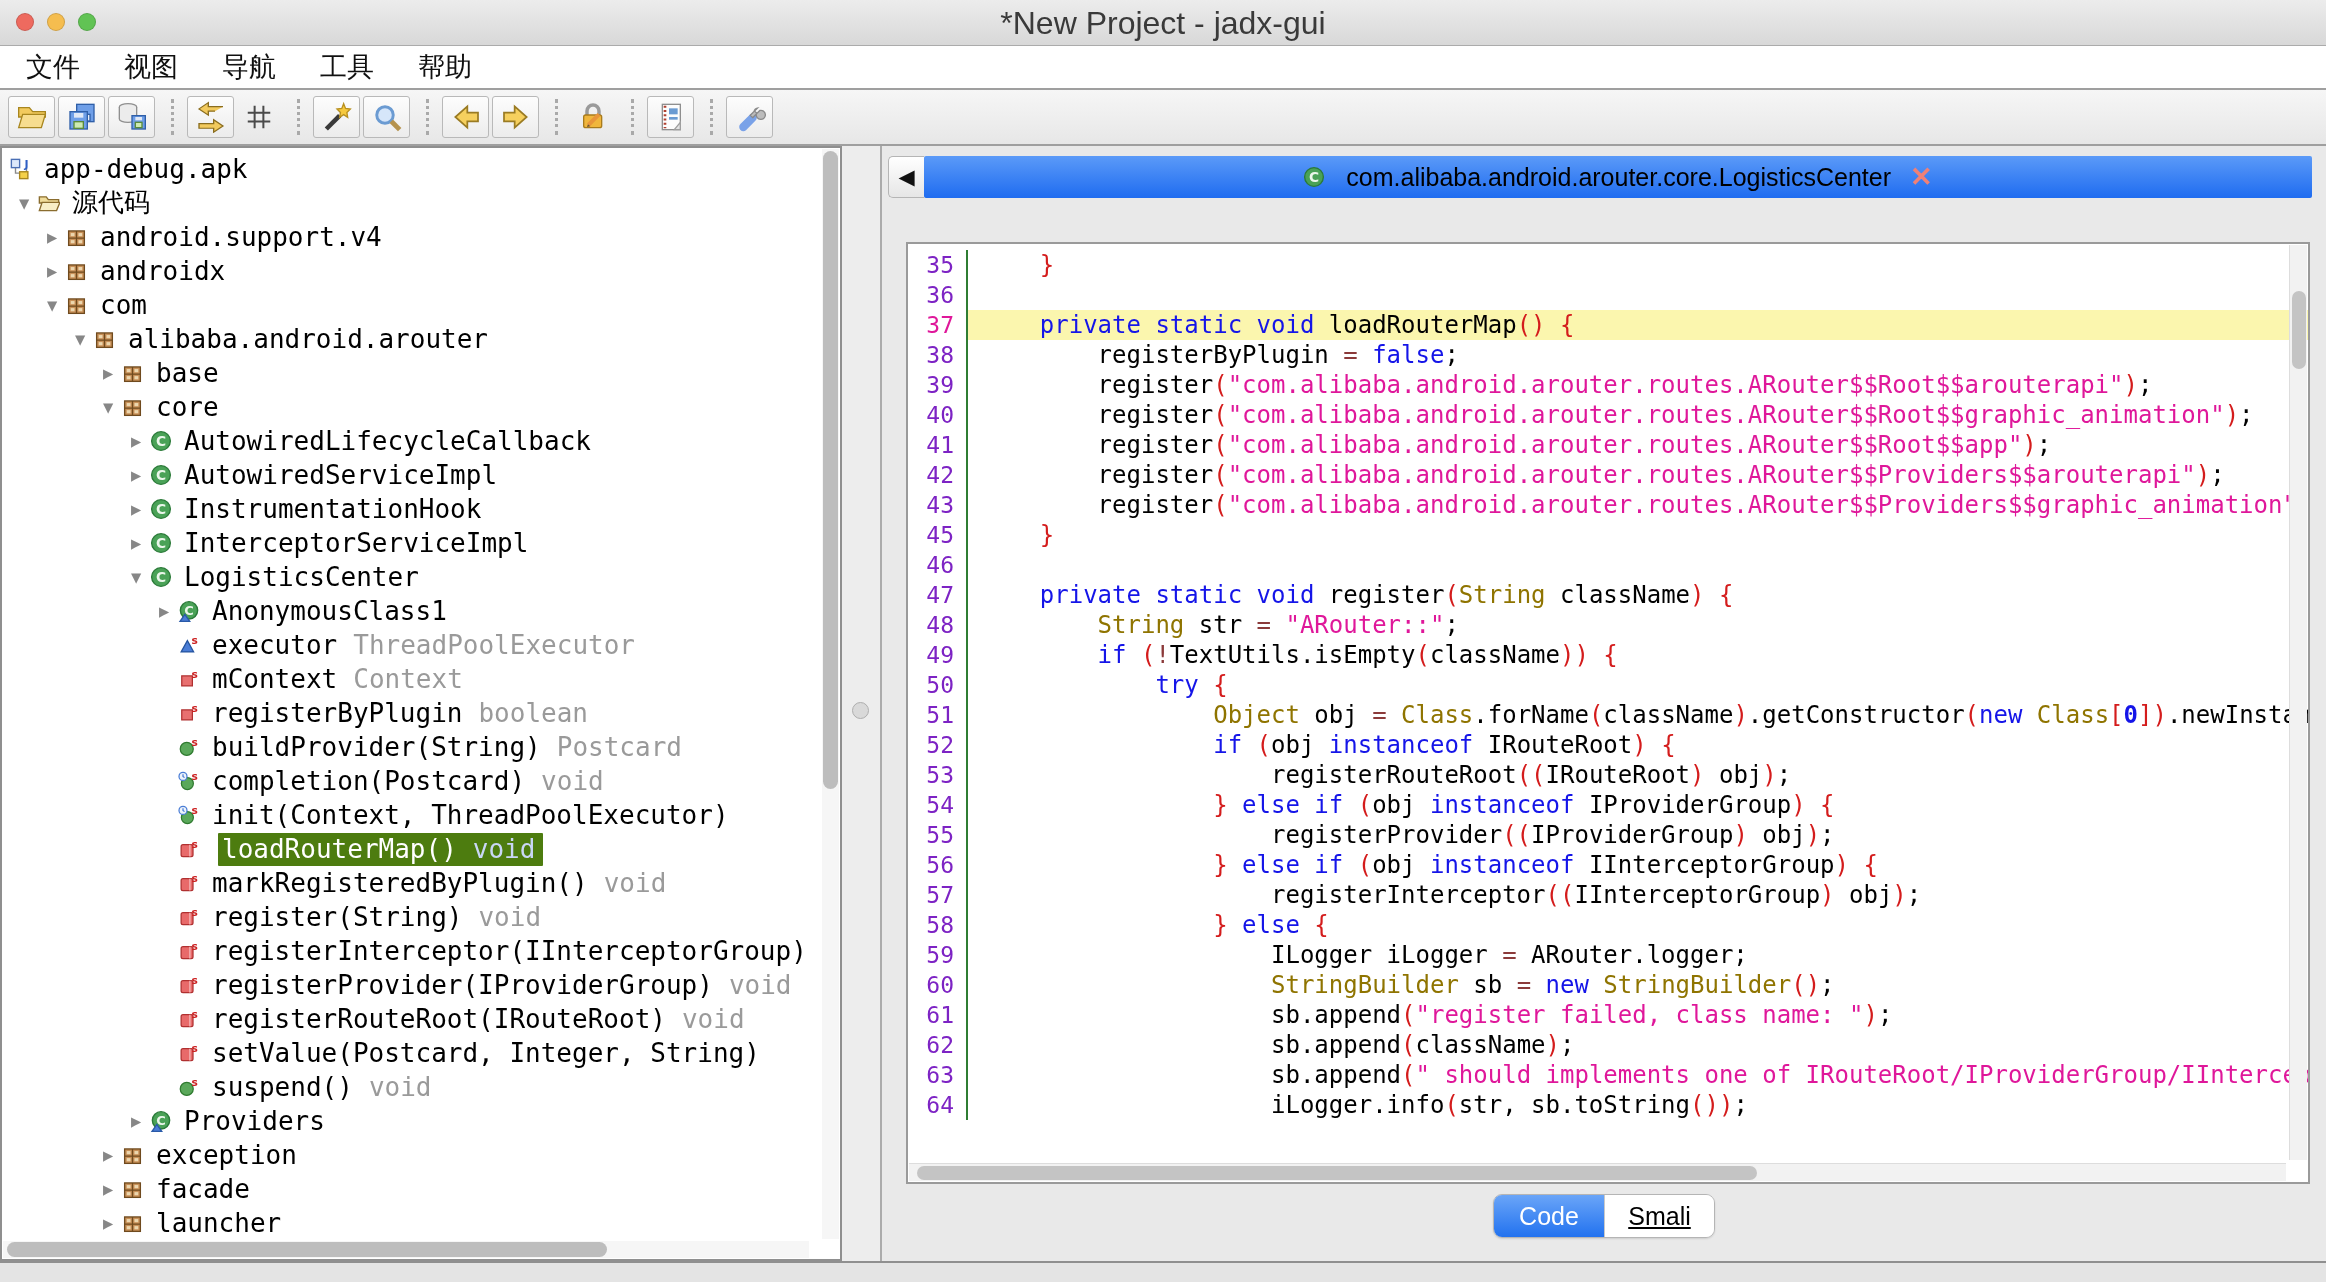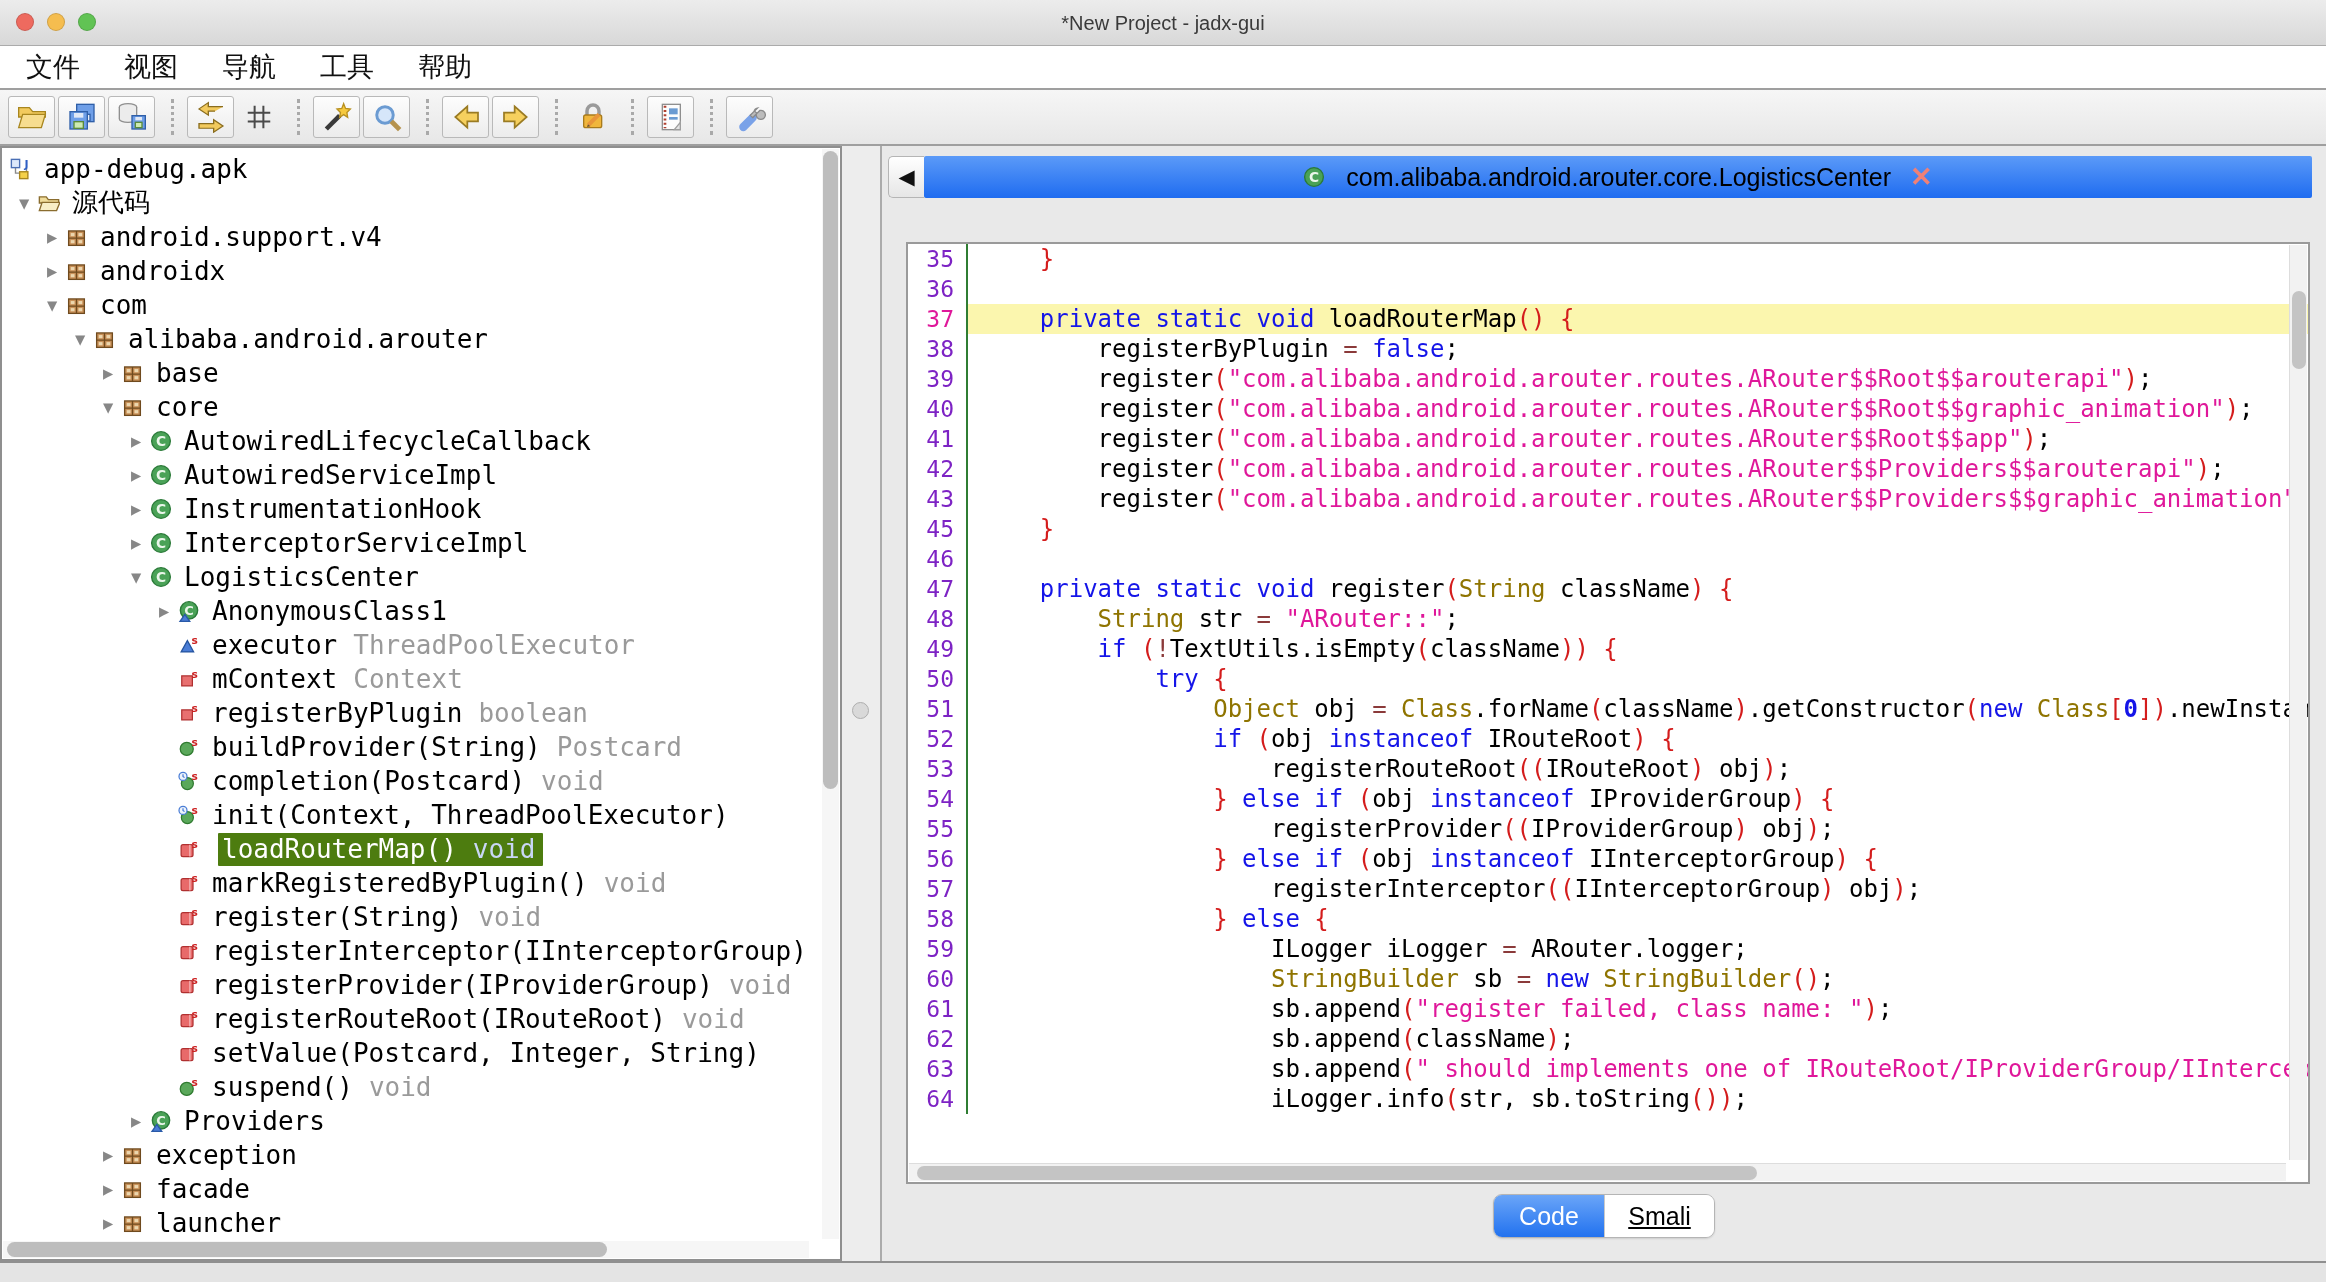--- a/index.html
+++ b/index.html
@@ -8,21 +8,21 @@
   .window { width:100%; height:100%; display:flex; flex-direction:column; }
 
   
   .titlebar { height:46px; flex:none; position:relative;
               background:linear-gradient(#ececec,#d8d8d8); border-bottom:1px solid #ababab; }
   .lights { position:absolute; left:16px; top:13px; display:flex; gap:13px; }
   .light { width:18px; height:18px; border-radius:50%; border:1px solid rgba(0,0,0,.15); }
   .light.red    { background:#ee6a5f; }
   .light.yellow { background:#f5bd4f; }
   .light.green  { background:#61c354; }
-  .wtitle { text-align:center; line-height:46px; font-size:20px; color:#3a3a3a; }
+  .wtitle { text-align:center; line-height:46px; font-size:32px; color:#3a3a3a; }
 
   
   .menubar { height:44px; flex:none; background:#ffffff; border-bottom:2px solid #9f9f9f;
              display:flex; align-items:center; padding-left:4px; }
   .menu-item { font-size:27px; color:#101010; padding:0 22px; cursor:default; }
 
   
   .toolbar { height:56px; flex:none; background:linear-gradient(#f6f6f6,#e7e7e7);
              border-bottom:2px solid #9f9f9f; display:flex; align-items:center; padding-left:8px; }
   .tbtn { width:47px; height:42px; border:1px solid #b9b9b9; border-radius:3px;
@@ -65,21 +65,21 @@
              border-radius:5px 0 0 5px; background:linear-gradient(#ffffff,#e6e6e6);
              font-size:21px; color:#111; display:flex; align-items:center; justify-content:center; }
   .tab { flex:1; height:42px; background:linear-gradient(#5b9af8,#1f6cf0);
          border-radius:2px; display:flex; align-items:center; justify-content:center;
          gap:13px; font-size:25px; color:#000; }
   .tab .close { color:#ef8177; font-weight:bold; font-size:27px; margin-left:6px; }
 
   
   .code-box { position:absolute; left:24px; right:16px; top:96px; height:942px;
               background:#fff; border:2px solid #9a9a9a; overflow:hidden; }
-  .code { }
+  .code { padding-top:6px; }
   .cline { height:30px; display:flex; font-family:"DejaVu Sans Mono", monospace;
            font-size:24px; line-height:30px; white-space:pre; }
   .lnum { flex:none; width:60px; padding-right:12px; text-align:right; color:#7d23c4;
           font-size:23px; border-right:2px solid #2f7d32; }
   .ltext { flex:1; padding-left:14px; white-space:pre; }
   .cline.hl .ltext { background:#fbf6ae; }
   .cline.hl .lnum { color:#df179a; }
   .tk-p { color:#000; }
   .tk-k { color:#1515e8; font-weight:normal; }
   .tk-s { color:#df179a; }

